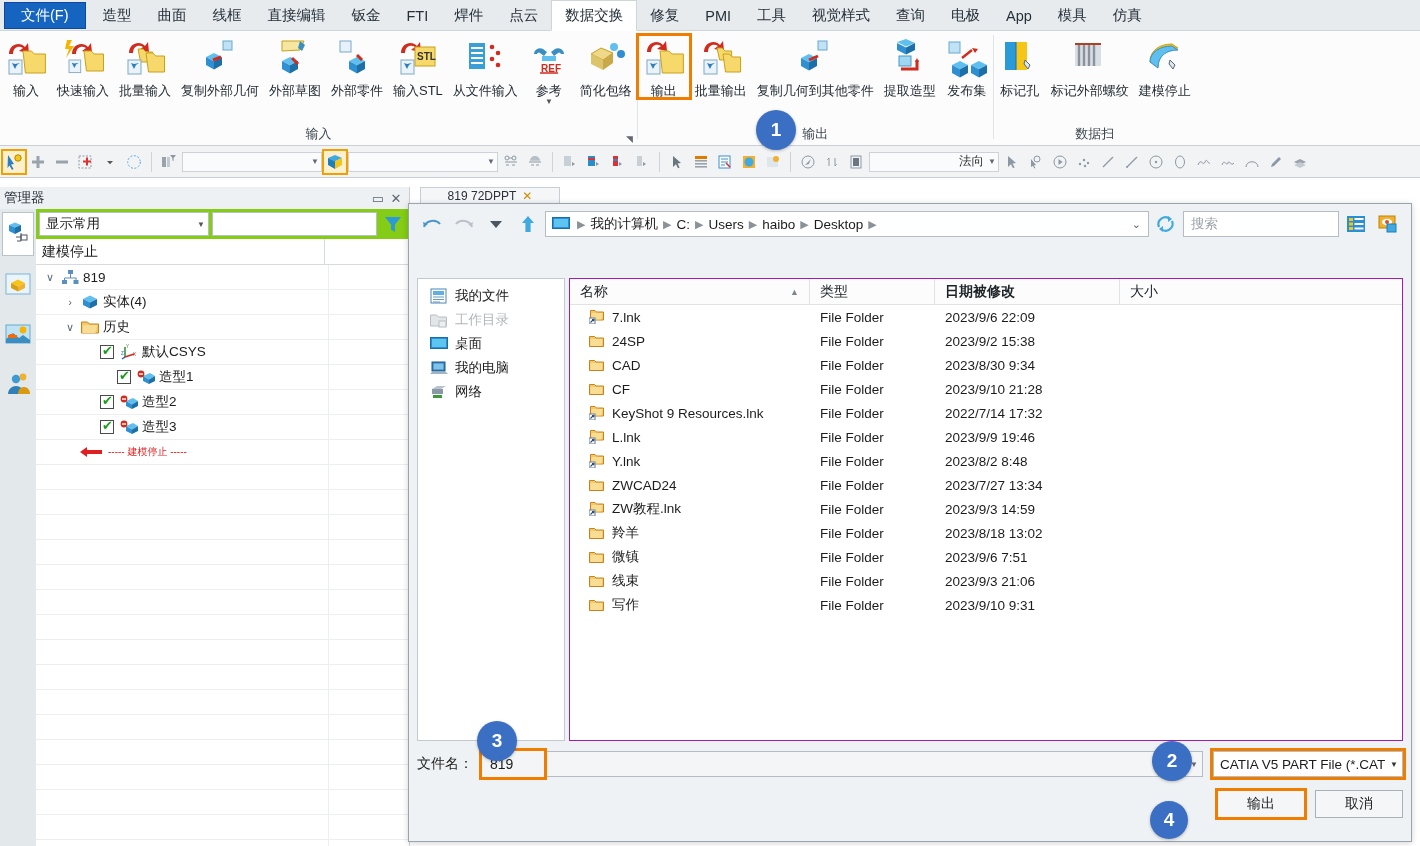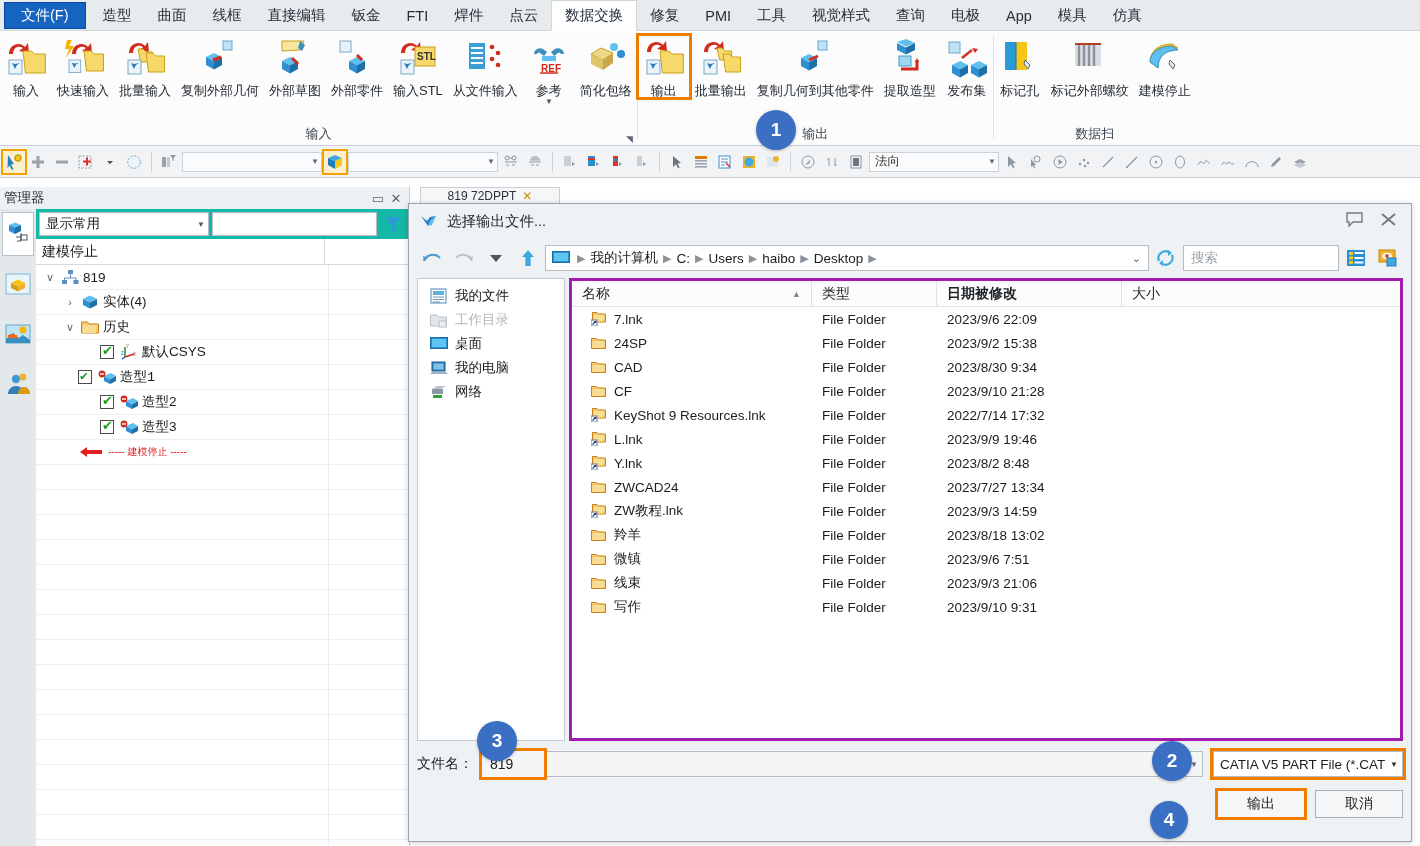--- a/index.html
+++ b/index.html
@@ -82,21 +82,21 @@
   #mgr-body { position:absolute; left:0; right:0; top:22px; bottom:0; display:flex; }
   #mgr-rail { width:36px; background:#e3e8eb; padding-top:3px; }
   .rail-ico {
     width:32px; height:44px; margin:0 auto 6px auto;
     display:flex; align-items:center; justify-content:center;
   }
   .rail-ico.active { background:#fff; border:1px solid #b9c3ca; }
   #mgr-main { flex:1; background:#fff; display:flex; flex-direction:column; }
   #mgr-filter {
     height:30px; display:flex; align-items:center; gap:3px; padding:3px;
-    background:#14b8a6;
+    background:#84cc16;
   }
   .mf-select {
     width:170px; height:24px; background:#fff; border:1px solid #b7bfc6;
     display:flex; align-items:center; padding:0 3px 0 6px; font-size:13.5px;
   }
   .mf-select .cv { flex:1; }
   .mf-select .ca { font-size:8px; color:#555; }
   .mf-input { flex:1; height:24px; background:#fff; border:1px solid #b7bfc6; }
   .mf-funnel { width:26px; height:24px; display:flex; align-items:center; justify-content:center; }
   #mgr-colhdr {
@@ -157,21 +157,21 @@
   #searchbox {
     width:156px; height:26px; background:#fff; border:1px solid #b5bdc4;
     display:flex; align-items:center; padding-left:7px; font-size:13.5px; color:#9aa2a9;
   }
   #dlg-content { position:absolute; left:8px; right:8px; top:74px; bottom:100px; display:flex; gap:4px; }
   #places {
     width:148px; background:#fff; border:1px solid #c3cacf; padding-top:5px;
   }
   .place { height:24px; display:flex; align-items:center; font-size:13.5px; padding-left:12px; gap:7px; }
   .place.disabled { color:#b0b6bb; }
-  #filelist { flex:1; background:#fff; border:3px solid #a21caf; display:flex; flex-direction:column;text-align:center; }
+  #filelist { flex:1; background:#fff; border:1px solid #a21caf; display:flex; flex-direction:column;text-align:center; }
   #fl-head { height:26px; display:flex; background:#fcfcfc; border-bottom:1px solid #dfe3e6; }
   .fl-col {
     display:flex; align-items:center; font-size:14px; color:#1c2227;
     border-right:1px solid #dfe3e6; padding-left:10px; position:relative;
   }
   .fl-col .sortarrow { position:absolute; right:10px; font-size:9px; color:#7d868d; }
   .fl-rows { flex:1; overflow:hidden; }
   .fl-row { height:24px; display:flex; align-items:center; font-size:13.5px; }
   .fl-cell { padding-left:10px; display:flex; align-items:center; overflow:hidden; white-space:nowrap; }
   .fl-cell.name { gap:8px; padding-left:19px; }
@@ -649,21 +649,21 @@
       <svg width="18" height="18" viewBox="0 0 18 18">
         <path d="M6 13V5l-1.6 1.8M12 5v8l1.6-1.8" stroke="#8c98a3" fill="none"></path>
       </svg>
     </div>
   <div class="tb-ico">
       <svg width="18" height="18" viewBox="0 0 18 18">
         <rect x="4" y="3" width="10" height="12" fill="none" stroke="#8c98a3"></rect>
         <rect x="6" y="5" width="6" height="8" fill="#6b7680"></rect>
       </svg>
     </div>
-  <div class="tb-combo" style="width:130px;">
+  <div class="tb-combo" style="width:130px;text-align:right;">
     <span class="cv">法向</span>
     <span class="ca">▼</span>
   </div>
   <div class="tb-ico">
       <svg width="16" height="16" viewBox="0 0 16 16">
         <path d="M4 2l8 7-3.4.5 2 4-1.6.8-2-4L4 13z" fill="#8c98a3"></path>
       </svg>
     </div>
   <div class="tb-ico">
       <svg width="18" height="18" viewBox="0 0 18 18">
@@ -846,21 +846,21 @@
                   <path d="M4 13V3" stroke="#2a8a2a" stroke-width="1.5"></path>
                   <path d="M4 13l9-3" stroke="#d12b1e" stroke-width="1.5"></path>
                   <path d="M4 13l-3 2" stroke="#2a5ad1" stroke-width="1.5"></path>
                   <text x="5" y="4" font-size="4.5" fill="#2a8a2a">Y</text>
                   <text x="12" y="12" font-size="4.5" fill="#d12b1e">X</text>
                   <text x="0" y="11" font-size="4.5" fill="#2a5ad1">Z</text>
                 </svg>
               </span>
               <span>默认CSYS</span>
             </div>
-            <div class="tnode" style="padding-left: 22px; font-family: Liberation Mono, monospace;">
+            <div class="tnode" style="padding-left: 61px;">
               <span class="twist"></span>
               <span class="cbx"></span>
               <span class="ti">
                 <svg width="19" height="15" viewBox="0 0 19 15">
                   <path d="M6 6l7-3 5 3-6 3.4z" fill="#5fc0ef"></path>
                   <path d="M6 6v5l6 3V9.4z" fill="#2f8fd0"></path>
                   <path d="M18 6v5l-6 3V9.4z" fill="#1d6fa8"></path>
                   <circle cx="4" cy="4" r="3.4" fill="#d12b1e"></circle>
                   <path d="M2 4h4" stroke="#fff" stroke-width="1.4"></path>
                 </svg>
@@ -918,40 +918,20 @@
             <div class="tree-row-line"></div>
             <div class="tree-row-line"></div>
             <div class="tree-row-line"></div>
           </div>
       </div>
     </div>
   </div>
 </div>
 
 <div id="dialog">
-  <div id="dlg-title">
-    <span style="display:inline-flex;margin-right:9px;">
-      <svg width="19" height="19" viewBox="0 0 19 19">
-          <path d="M2 4l7 10 3-6 5-4-6 1-3 4z" fill="#2a7fc0"></path>
-          <path d="M9 14l3-6 5-4-4 9z" fill="#5fc0ef"></path>
-        </svg>
-    </span>
-    <span>选择输出文件...</span>
-    <span class="sp"></span>
-    <span class="wbtn">
-      <svg width="17" height="15" viewBox="0 0 17 15">
-          <path d="M1 1h15v9H7l-4 4v-4H1z" fill="none" stroke="#727c85" stroke-width="1.4"></path>
-        </svg>
-    </span>
-    <span class="wbtn">
-      <svg width="17" height="15" viewBox="0 0 17 15">
-          <path d="M2 2l13 11M15 2L2 13" stroke="#727c85" stroke-width="2"></path>
-        </svg>
-    </span>
-  </div>
 
   <div id="dlg-nav">
     <span class="nav-ico">
       <svg width="22" height="16" viewBox="0 0 22 16">
           <path d="M3 11C5 4 15 3 19 8" stroke="#4a97c9" stroke-width="2" fill="none"></path>
           <path d="M3 11l-1-5 5 2z" fill="#4a97c9"></path>
         </svg>
     </span>
     <span class="nav-ico">
       <svg width="22" height="16" viewBox="0 0 22 16">

